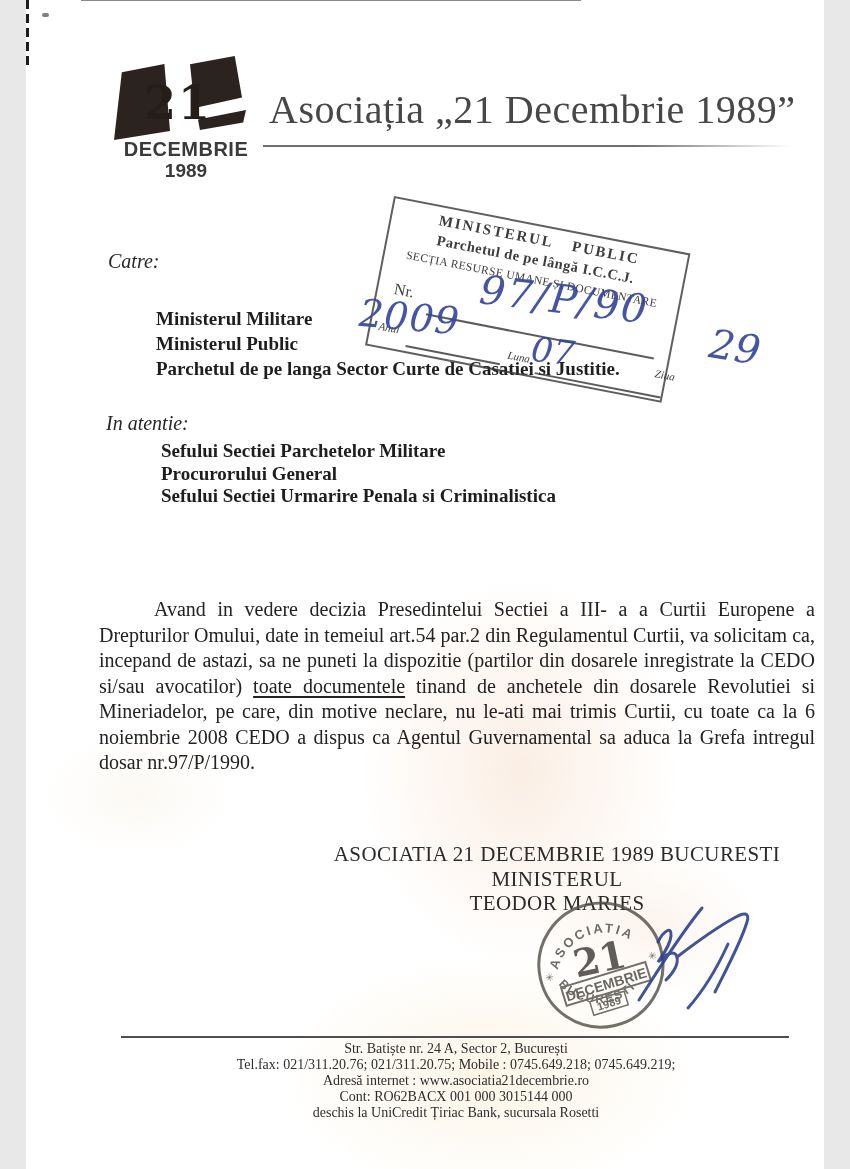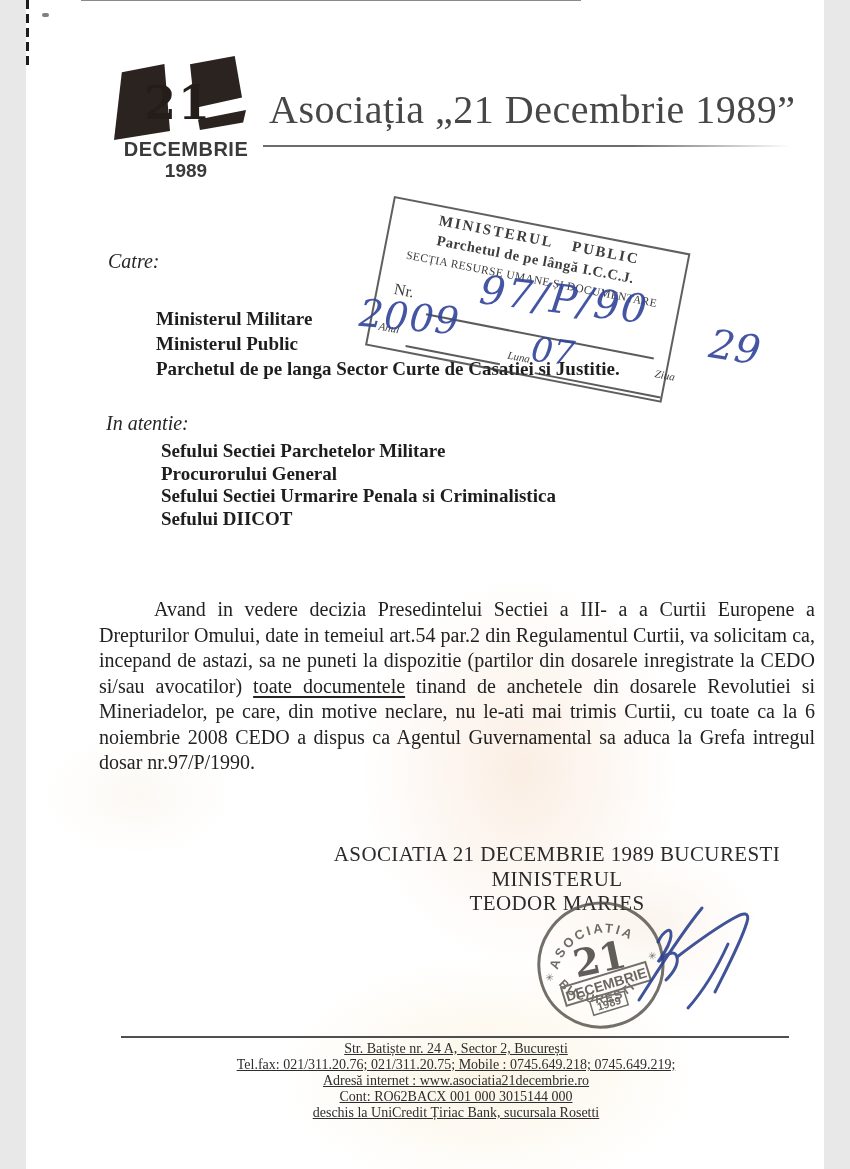--- a/index.html
+++ b/index.html
@@ -84,21 +84,21 @@
     text-align:center; font-size:21px; line-height:24.5px; color:#2b2b2b; letter-spacing:.4px; }
 
   
   .round-stamp { position:absolute; left:508px; top:898px; width:135px; height:135px; z-index:2;
     transform:rotate(-12deg); opacity:.82; }
   .signature { position:absolute; left:588px; top:882px; width:160px; height:140px; z-index:3; }
 
   
   .footer-rule { position:absolute; left:95px; top:1036px; width:668px; height:2px; background:#4f4f4f; z-index:2; }
   .footer { position:absolute; left:75px; top:1041px; width:710px; z-index:2;
-    text-align:center; font-size:14px; line-height:16px; color:#2d2d2d;text-decoration:underline; }
+    text-align:center; font-size:14px; line-height:16px; color:#2d2d2d; }
 </style>
 </head>
 <body>
 
 <div class="page">
 
   <div class="scan-edge-left"></div>
   <div class="scan-edge-top"></div>
   <div class="scan-corner-blob"></div>
 
@@ -136,21 +136,20 @@
     <div>Ministerul Militare</div>
     <div>Ministerul Public</div>
     <div>Parchetul de pe langa Sector Curte de Casatiei si Justitie.</div>
   </div>
 
   <div class="atentie-label">In atentie:</div>
   <div class="attention">
     <div>Sefului Sectiei Parchetelor Militare</div>
     <div>Procurorului General</div>
     <div>Sefului Sectiei Urmarire Penala si Criminalistica</div>
-    <div>Sefului DIICOT</div>
   </div>
 
   <div class="body-para"><span>Avand in vedere decizia Presedintelui Sectiei a III- a a Curtii Europene a Drepturilor Omului, date in temeiul art.54 par.2 din Regulamentul Curtii, va solicitam ca, incepand de astazi, sa ne puneti la dispozitie (partilor din dosarele inregistrate la CEDO si/sau avocatilor) </span><span class="u">toate documentele</span><span> tinand de anchetele din dosarele Revolutiei si Mineriadelor, pe care, din motive neclare, nu le-ati mai trimis Curtii, cu toate ca la 6 noiembrie 2008 CEDO a dispus ca Agentul Guvernamental sa aduca la Grefa intregul dosar nr.97/P/1990.</span></div>
 
   <div class="closing">
     <div>ASOCIATIA 21 DECEMBRIE 1989 BUCURESTI</div>
     <div>MINISTERUL</div>
     <div>TEODOR MARIES</div>
   </div>
 

